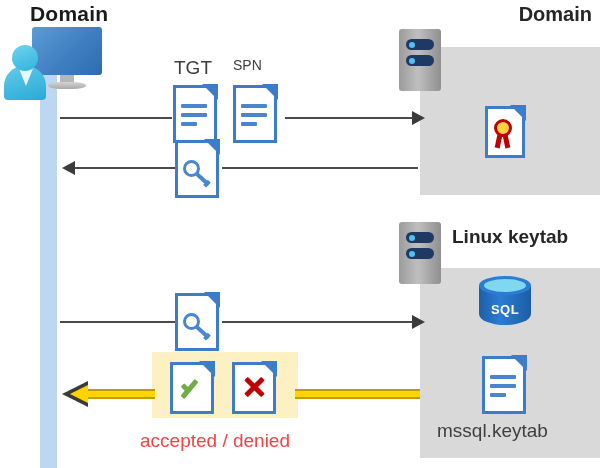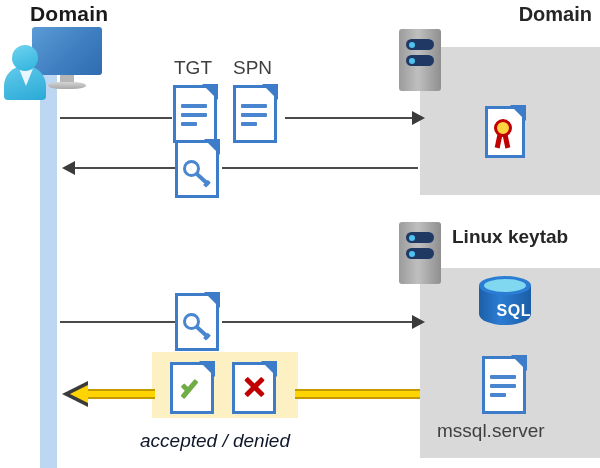--- a/index.html
+++ b/index.html
@@ -8,22 +8,22 @@
     font-family:"Liberation Sans","DejaVu Sans",sans-serif;
     color:#404040;
   }
   .abs{position:absolute;}
 
   
   .lbl-client{left:30px;top:2px;font-size:21px;font-weight:bold;color:#1a1a1a;letter-spacing:.2px;}
   .lbl-dc{left:452px;top:2px;font-size:20px;font-weight:bold;color:#262626;line-height:25px;width:140px;text-align:right;}
   .lbl-linux{left:452px;top:224px;font-size:19px;font-weight:bold;color:#262626;line-height:25px;width:145px;}
   .lbl-tgt{left:174px;top:57px;font-size:19px;color:#3f3f3f;}
-  .lbl-spn{left:233px;top:57px;font-size:19px;color:#3f3f3f;}
-  .lbl-accden{left:140px;top:430px;font-size:19px;color:#0f172a;font-style:italic;}
+  .lbl-spn{left:233px;top:57px;font-size:14px;color:#3f3f3f;}
+  .lbl-accden{left:140px;top:430px;font-size:19px;color:#ef4444;}
   .lbl-keytab{left:437px;top:420px;font-size:19px;color:#3f3f3f;}
 
   
   .lifeline{left:40px;top:70px;width:17px;height:398px;background:#bdd7f2;}
 
   
   .panel{background:#d9d9d9;}
   .panel-dc{left:420px;top:47px;width:180px;height:148px;}
   .panel-linux{left:420px;top:268px;width:180px;height:190px;}
 
@@ -125,22 +125,22 @@
 
   
   .sql{left:479px;top:276px;width:52px;height:58px;}
   .sql-body{position:absolute;left:0;top:9px;width:52px;height:40px;
         background:linear-gradient(90deg,#1d5fa8 0%,#2b7cd3 40%,#1c5ea6 100%);
         border-radius:0 0 26px 26px/0 0 11px 11px;}
   .sql-top{position:absolute;left:0;top:0;width:52px;height:19px;border-radius:50%;
         background:#2b7cd3;}
   .sql-top-in{position:absolute;left:5px;top:3px;width:42px;height:13px;border-radius:50%;
         background:#7fd7f0;}
-  .sql-txt{position:absolute;left:0;top:26px;width:52px;text-align:right;color:#fff;
-        font-size:16px;font-weight:bold;letter-spacing:.5px;}
+  .sql-txt{position:absolute;left:0;top:26px;width:52px;text-align:center;color:#fff;
+        font-size:13px;font-weight:bold;letter-spacing:.5px;}
 </style>
 </head>
 <body>
 
 <div class="abs panel panel-dc"></div>
 <div class="abs panel panel-linux"></div>
 
 <div class="abs lifeline"></div>
 
 <div class="abs lbl-client">Domain</div>
@@ -191,21 +191,21 @@
   <div class="sql-txt">SQL</div>
 </div>
 
 <div class="doc doc-kt">
   <div class="page"></div>
   <div class="fold"></div>
   <div class="bar" style="left:8px;top:19px;width:26px;"></div>
   <div class="bar" style="left:8px;top:28px;width:26px;"></div>
   <div class="bar" style="left:8px;top:37px;width:16px;"></div>
 </div>
-<div class="abs lbl-keytab">mssql.server</div>
+<div class="abs lbl-keytab">mssql.keytab</div>
 
 <div class="abs lbl-tgt">TGT</div>
 <div class="abs lbl-spn">SPN</div>
 <div class="abs line l1a"></div>
 <div class="abs line l1b"></div>
 <div class="abs ah ah-right a1"></div>
 
 <div class="doc doc-tgt">
   <div class="page"></div>
   <div class="fold"></div>

